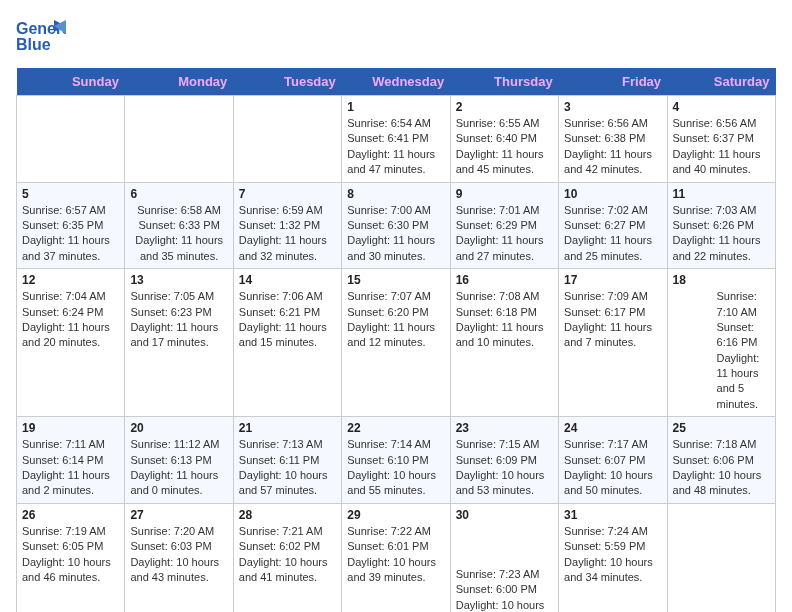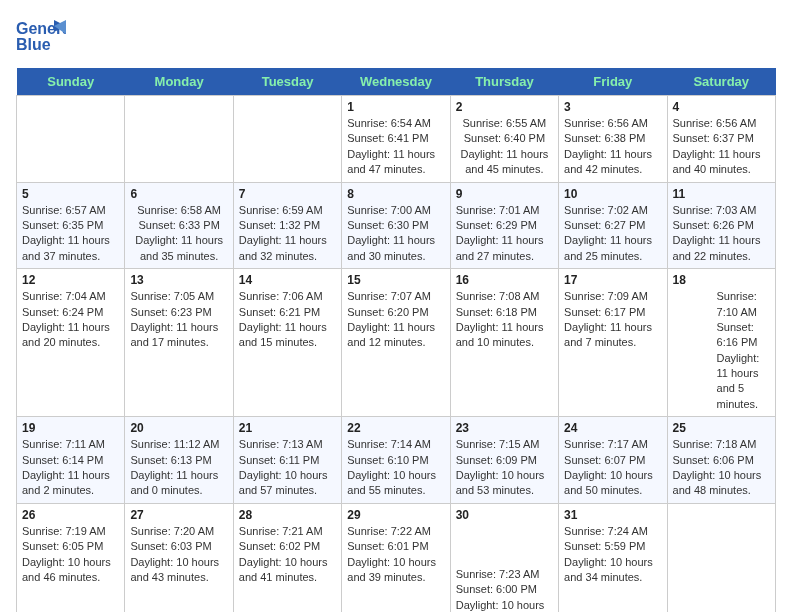--- a/index.html
+++ b/index.html
@@ -33,22 +33,22 @@
       font-size: 16px;
       color: #333;
     }
     table {
       width: 100%;
       border-collapse: collapse;
       table-layout: fixed;
     }
     th {
       background-color: #2a5db0;
-      color: #86efac;
-      text-align: center;
+      color: #f0abfc;
+      text-align: right;
       padding: 6px 6px;
       font-size: 13px;
       font-weight: bold;
     }
     td {
       border: 1px solid #ccc;
       vertical-align: top;
       padding: 4px 5px;
       font-size: 10.5px;
       color: #222;
@@ -112,21 +112,21 @@
         <td class="empty"></td>
         <td class="empty"></td>
         <td>
           <div class="day-number">1</div>
           <div class="day-info" style="white-space: pre-line;">Sunrise: 6:54 AM
 Sunset: 6:41 PM
 Daylight: 11 hours and 47 minutes.</div>
         </td>
         <td>
           <div class="day-number">2</div>
-          <div class="day-info" style="white-space: pre-line; text-align: center;">Sunrise: 6:55 AM
+          <div class="day-info" style="white-space: pre-line;">Sunrise: 6:55 AM
 Sunset: 6:40 PM
 Daylight: 11 hours and 45 minutes.</div>
         </td>
         <td>
           <div class="day-number">3</div>
           <div class="day-info" style="white-space: pre-line;">Sunrise: 6:56 AM
 Sunset: 6:38 PM
 Daylight: 11 hours and 42 minutes.</div>
         </td>
         <td>

